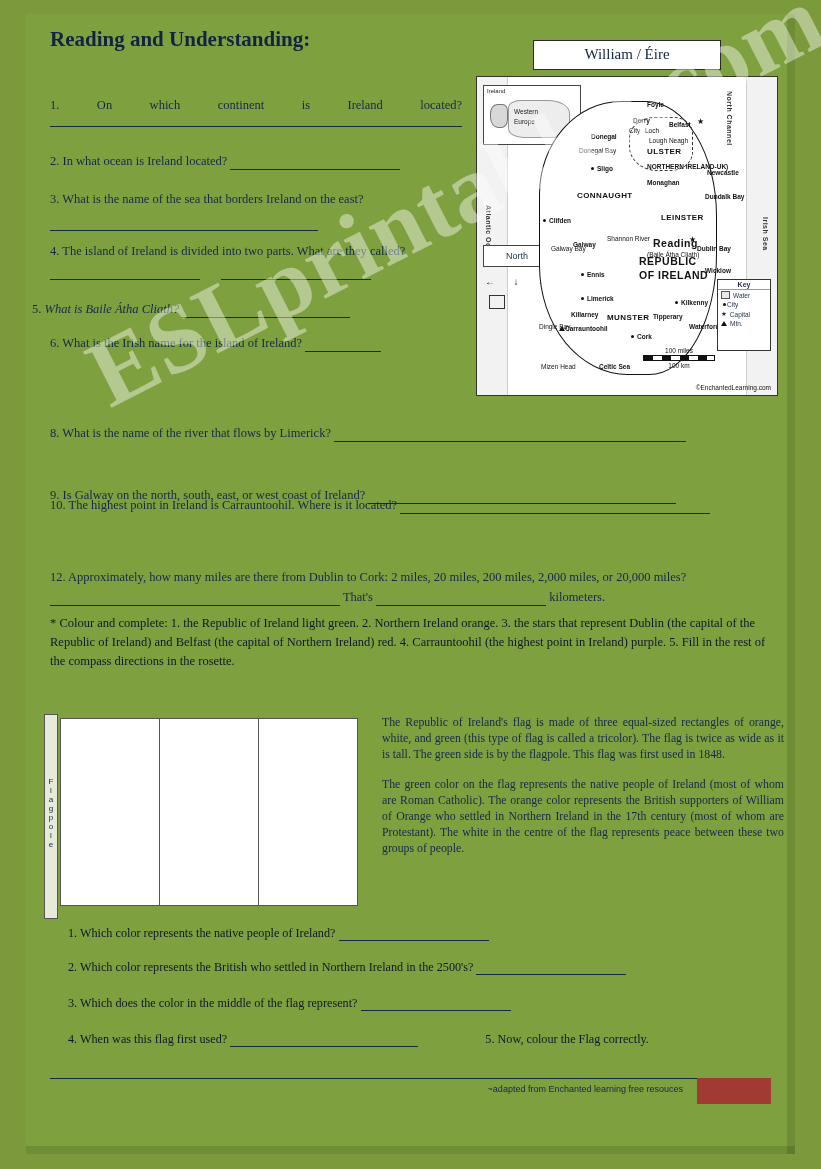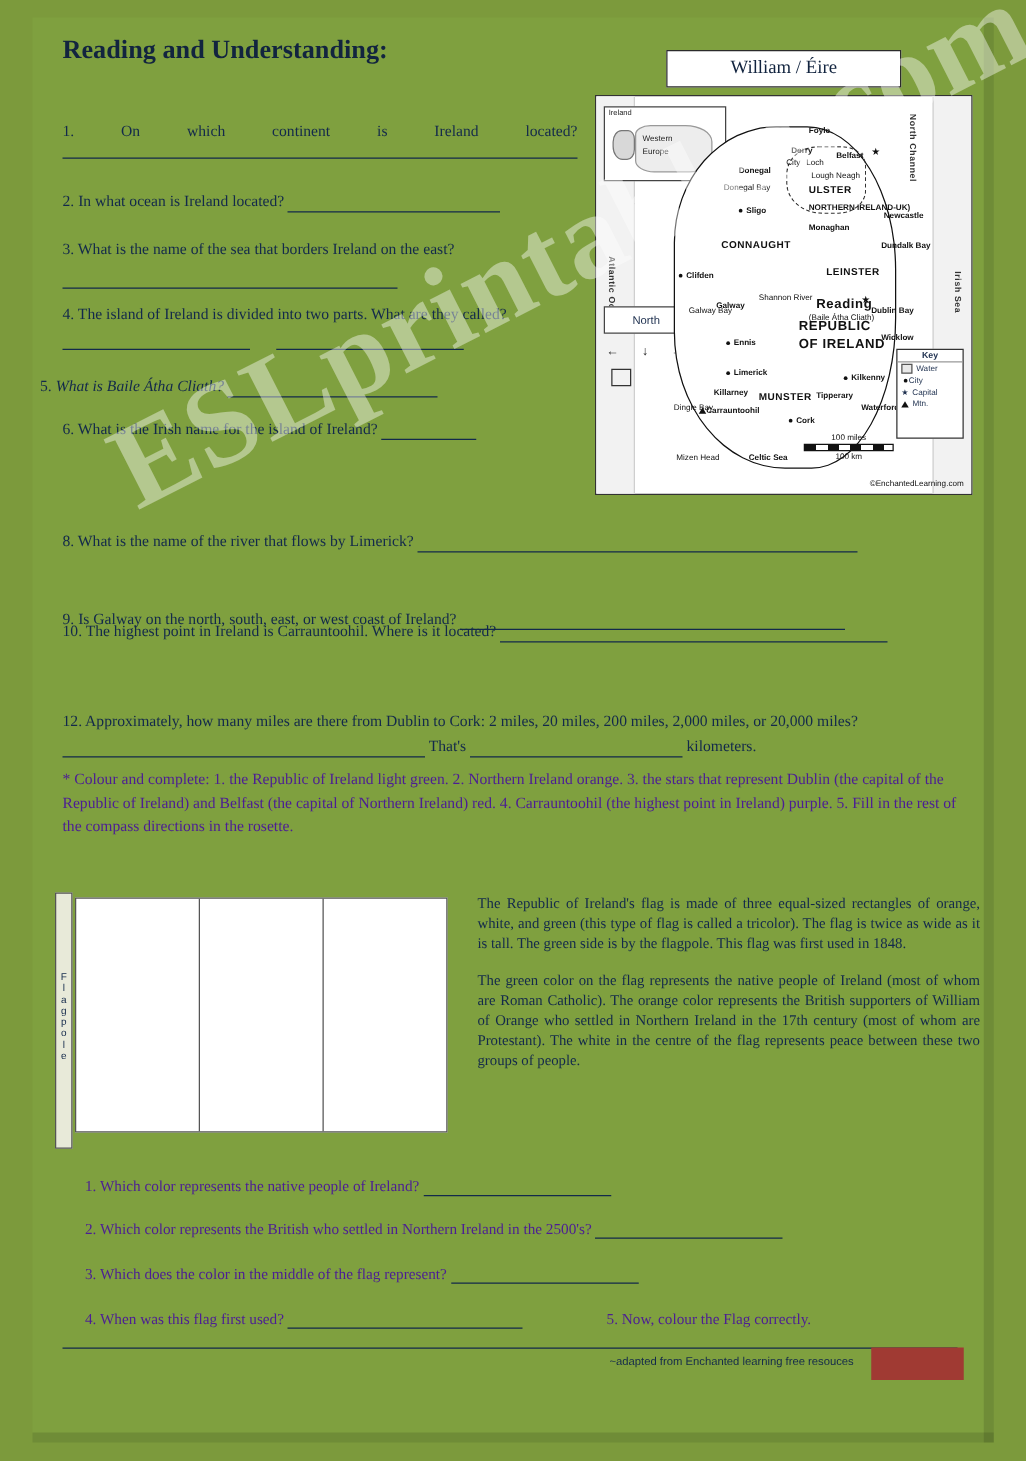--- a/index.html
+++ b/index.html
@@ -117,21 +117,21 @@
     position:absolute;font-size:12.5px;line-height:18px;color:#13294b;
   }
   .q .line{
     display:inline-block;border-bottom:1px solid #13294b;height:12px;vertical-align:bottom;
   }
   .ul{border-bottom:1px solid #13294b;display:block;height:0;}
   .just{text-align:justify;text-align-last:justify;}
   .italic{font-style:italic;}
 
   .starnote{
-    position:absolute;left:24px;top:600px;width:718px;font-size:12.5px;line-height:19px;color:#4c1d95;
+    position:absolute;left:24px;top:600px;width:718px;font-size:12.5px;line-height:19px;color:#0f172a;
   }
 
   
   .flagbox{position:absolute;left:18px;top:700px;width:320px;height:210px;}
   .flagpole{
     position:absolute;left:0;top:0;width:14px;height:205px;background:#e8ead9;border:1px solid #555;
     font-size:8px;color:#13294b;text-align:center;line-height:9px;padding-top:62px;box-sizing:border-box;
     font-family:"Liberation Sans",sans-serif;letter-spacing:0;
   }
   .flag{
@@ -140,21 +140,21 @@
   }
   .flag .band{flex:1;border-right:1px solid #555;}
   .flag .band:last-child{border-right:none;}
 
   .flagtext{
     position:absolute;left:356px;top:700px;width:402px;font-size:11.8px;line-height:16px;
     color:#13294b;text-align:justify;
   }
   .flagtext p{margin:0 0 14px 0;}
 
-  .fq{position:absolute;font-size:12.2px;color:#4c1d95;margin-top:16px;}
+  .fq{position:absolute;font-size:12.2px;color:#0f172a;}
   .fq .line{display:inline-block;border-bottom:1px solid #13294b;height:12px;vertical-align:bottom;}
 
   .footrule{position:absolute;left:24px;top:1064px;width:716px;border-top:1px solid #13294b;}
   .footnote{position:absolute;right:112px;top:1070px;font-size:9px;color:#13294b;font-family:"Liberation Sans",sans-serif;}
   .redbox{position:absolute;right:24px;top:1064px;width:74px;height:26px;background:#a03a33;}
 
   
   .wm{
     position:absolute;left:70px;top:330px;width:700px;height:420px;
     font-family:"Liberation Serif",serif;font-size:96px;color:rgba(255,255,255,.42);

